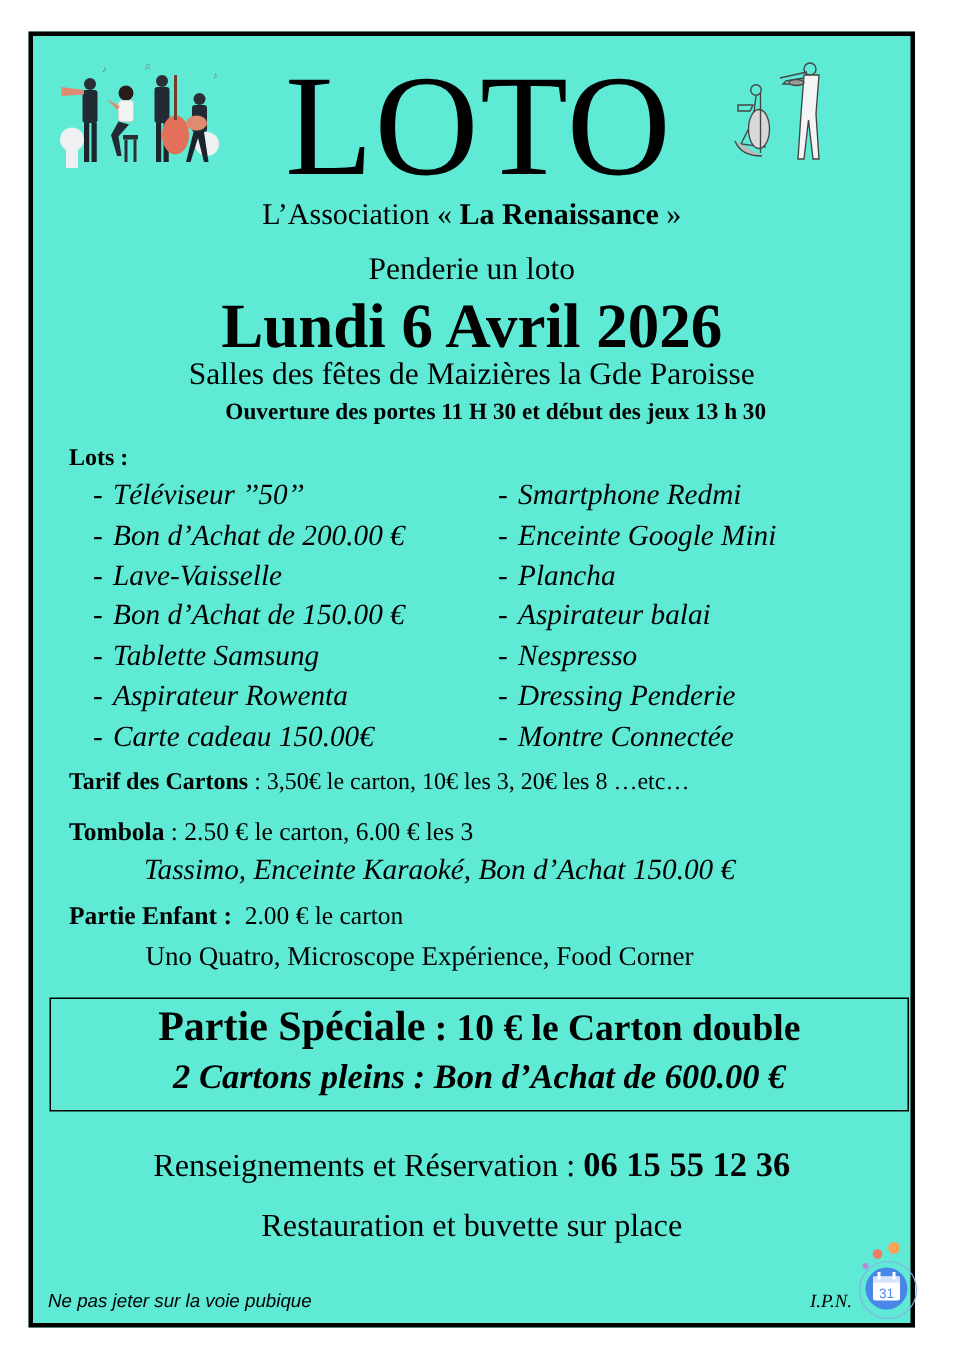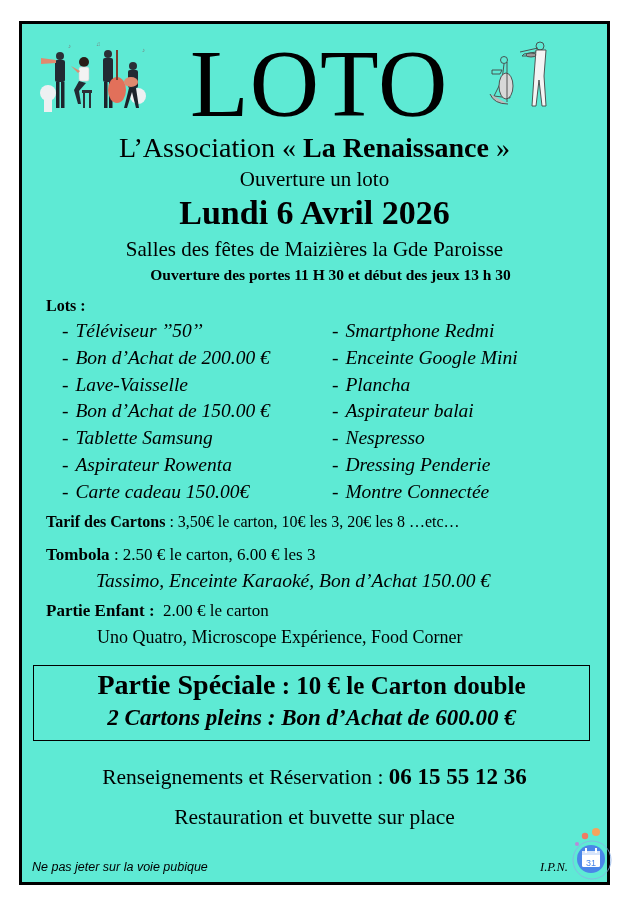--- a/index.html
+++ b/index.html
@@ -2,38 +2,38 @@
 <html><head>
 <meta charset="utf-8">
 <style>
   html, body { margin: 0; padding: 0; background: #ffffff; }
   body { width: 636px; height: 910px; position: relative; overflow: hidden; font-family: "Liberation Serif", serif; color: #000; }
   .frame { position: absolute; left: 19px; top: 21px; width: 585px; height: 858px; border: 3px solid #000; background: #5eead4; }
   .abs { position: absolute; white-space: nowrap; }
   .center { left: 0; right: 0; text-align: center; }
   .cond { font-family: "Liberation Serif", serif; }
   .title { top: 12px; left: 168px; font-size: 96px; line-height: 96px; letter-spacing: 1px; font-family: "Liberation Serif", serif; }
-  .assoc { top: 108px; font-size: 28px; }
+  .assoc { top: 108px; font-size: 20px; }
   .org { top: 143px; font-size: 21px; }
-  .date { top: 170px; font-size: 34px; font-weight: bold; }
+  .date { top: 170px; font-size: 42px; font-weight: bold; }
   .venue { top: 213px; font-size: 21px; }
   .hours { top: 242px; font-size: 15.5px; font-weight: bold; padding-left: 32px; }
   .section-label { font-weight: bold; }
   .lots-label { top: 273px; left: 24px; font-size: 16px; }
   .lot-col { position: absolute; font-style: italic; font-size: 19.5px; line-height: 26.8px; }
   .lot-col.left { left: 40px; top: 294px; }
   .lot-col.right { left: 310px; top: 294px; }
   .lot-col div { white-space: nowrap; }
   .lot-col .dash { font-style: normal; margin-right: 2px; }
   .tarif { top: 489px; left: 24px; font-size: 16px; }
   .tombola { top: 521px; left: 24px; font-size: 17px; }
   .tombola-prizes { top: 546px; left: 74px; font-size: 19.5px; font-style: italic; }
   .enfant { top: 577px; left: 24px; font-size: 17px; }
   .enfant-prizes { top: 603px; left: 75px; font-size: 18px; }
-  .special-box { position: absolute; left: 11px; top: 641px; width: 555px; height: 74px; border: 1.5px solid #000; }
+  .special-box { position: absolute; left: 11px; top: 641px; width: 555px; height: 74px; border: 1.5px solid #000; padding-left: 16px; }
   .special-1 { top: 3px; font-size: 28px; font-weight: bold; }
   .special-1 .small { font-size: 25px; }
   .special-2 { top: 39px; font-size: 23px; font-weight: bold; font-style: italic; }
   .contact { top: 740px; font-size: 21.5px; }
   .contact b { font-size: 23px; }
   .resto { top: 781px; font-size: 21.5px; }
   .footer-left { top: 836px; left: 10px; font-family: "Liberation Sans", sans-serif; font-style: italic; font-size: 12.5px; }
   .footer-right { top: 836px; left: 518px; font-family: Liberation Serif, serif; font-style: italic; font-size: 12.5px; }
   .illus { position: absolute; }
   .cal-badge { position: absolute; left: 566px; top: 826px; width: 56px; height: 56px; }
@@ -98,21 +98,21 @@
       <path d="M56 14 L54 40 L52 70 L56 70 L59 44 L62 70 L66 70 L64 40 L66 14 Z" fill="#f4f4f4"></path>
       <path d="M56 16 L44 18 L42 20 L50 20"></path>
       <path d="M40 16 L58 12"></path>
       <ellipse cx="51" cy="19" rx="5" ry="2" fill="#999"></ellipse>
     </g>
   </svg>
 
   <div class="abs center assoc cond">
     <span>L’Association « </span><b>La Renaissance</b><span> »</span>
   </div>
-  <div class="abs center org cond">Ouverture un loto</div>
+  <div class="abs center org cond">Penderie un loto</div>
   <div class="abs center date cond">Lundi 6 Avril 2026</div>
   <div class="abs center venue cond">Salles des fêtes de Maizières la Gde Paroisse</div>
   <div class="abs center hours cond">Ouverture des portes 11 H 30 et début des jeux 13 h 30</div>
 
   <div class="abs lots-label cond section-label">Lots :</div>
 
   <div class="lot-col left cond">
     <div><span class="dash">- </span><span>Téléviseur ’’50’’</span></div>
     <div><span class="dash">- </span><span>Bon d’Achat de 200.00 €</span></div>
     <div><span class="dash">- </span><span>Lave-Vaisselle</span></div>

